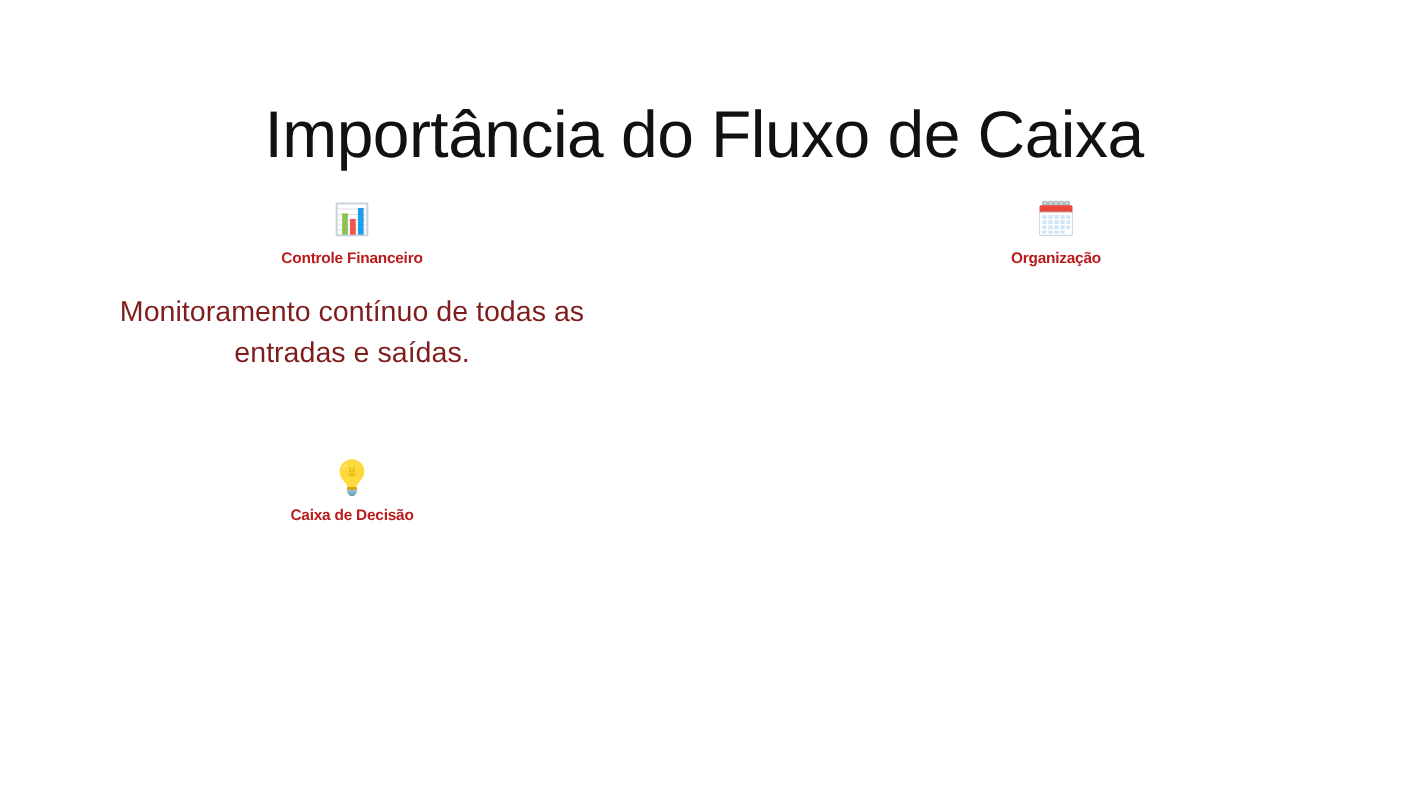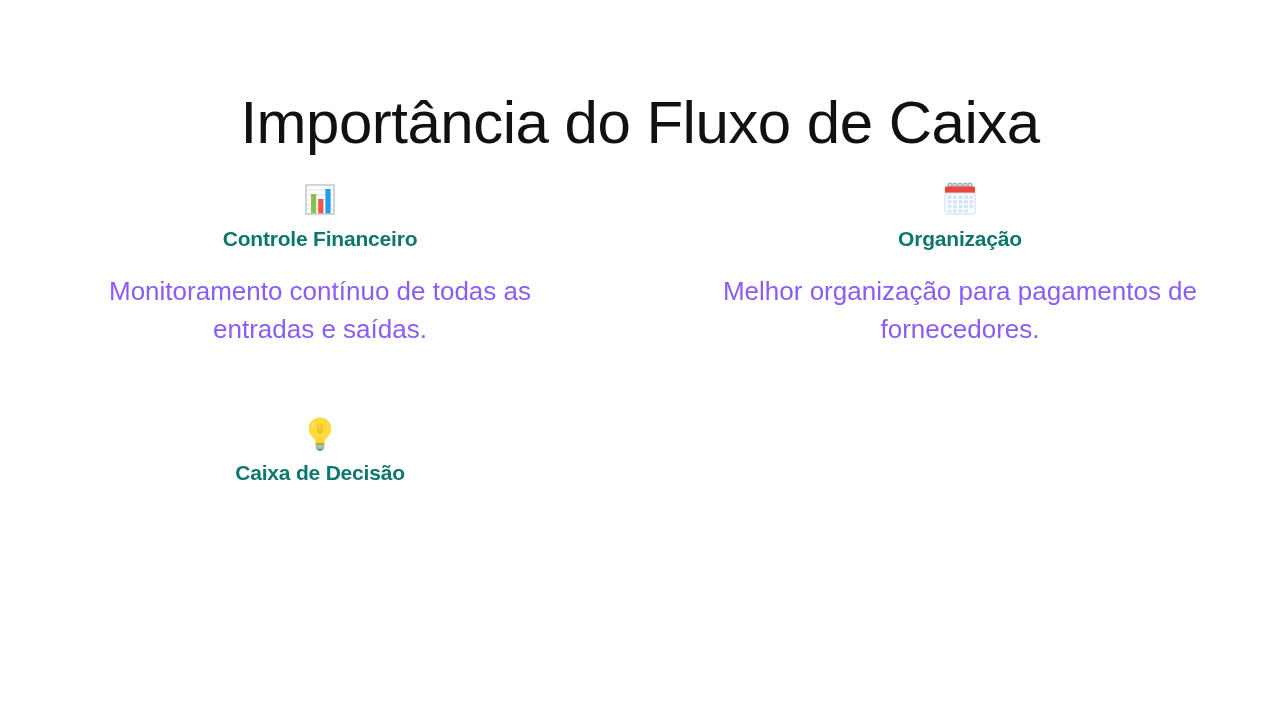--- a/index.html
+++ b/index.html
@@ -64,35 +64,35 @@
     width: 40px;
     height: 40px;
     display: block;
     margin-bottom: 6px;
     flex: none;
   }
   .card-icon svg { display: block; width: 40px; height: 40px; }
 
   .card-heading {
     font-family: "Liberation Sans", sans-serif;
-    font-size: 21px;
+    font-size: 14px;
     font-weight: 700;
     letter-spacing: -0.2px;
-    color: #0f766e;
+    color: #b91c1c;
     text-align: center;
     line-height: 1.2;
     margin: 0 0 22px 0;
   }
 
   .card-body {
     font-family: "Liberation Sans", sans-serif;
     font-size: 26px;
     font-weight: 400;
     line-height: 1.45;
-    color: #8b5cf6;
+    color: #7f1d1d;
     text-align: center;
     margin: 0;
     max-width: 500px;
   }
 </style>
 </head>
 <body>
 
 <div class="slide">
 
@@ -158,21 +158,20 @@
               <rect x="24" y="24.9" width="4" height="3.4"></rect>
             <rect x="29.5" y="24.9" width="3.2" height="3.4"></rect>
             <rect x="7.5" y="29.6" width="4" height="2.8"></rect>
               <rect x="13" y="29.6" width="4" height="2.8"></rect>
             <rect x="18.5" y="29.6" width="4" height="2.8"></rect>
               <rect x="24" y="29.6" width="4" height="2.8"></rect>
           </g>
         </svg>
       </span>
       <div class="card-heading">Organização</div>
-      <p class="card-body">Melhor organização para pagamentos de fornecedores.</p>
     </div>
 
     <div class="card">
       <span class="card-icon">
         <svg viewBox="0 0 40 40" xmlns="http://www.w3.org/2000/svg">
           <path d="M20 3.5 C13.6 3.5, 8.8 8.3, 8.8 14.4 C8.8 19.2, 11.6 22.2, 13.8 24.8 C15.2 26.5, 15.6 27.6, 15.8 29 L24.2 29 C24.4 27.6, 24.8 26.5, 26.2 24.8 C28.4 22.2, 31.2 19.2, 31.2 14.4 C31.2 8.3, 26.4 3.5, 20 3.5 Z" fill="#ffd93d"></path>
           <path d="M14.5 7.5 C12.6 9.2, 11.8 11.6, 12.1 13.6 C12.9 12.2, 13.9 10.3, 15.6 8.9 Z" fill="#ffe97a"></path>
           <g stroke="#e0b400" stroke-width="1" fill="none" opacity="0.75">
             <path d="M18 10.5 v8"></path>
               <path d="M22 10.5 v8"></path>

